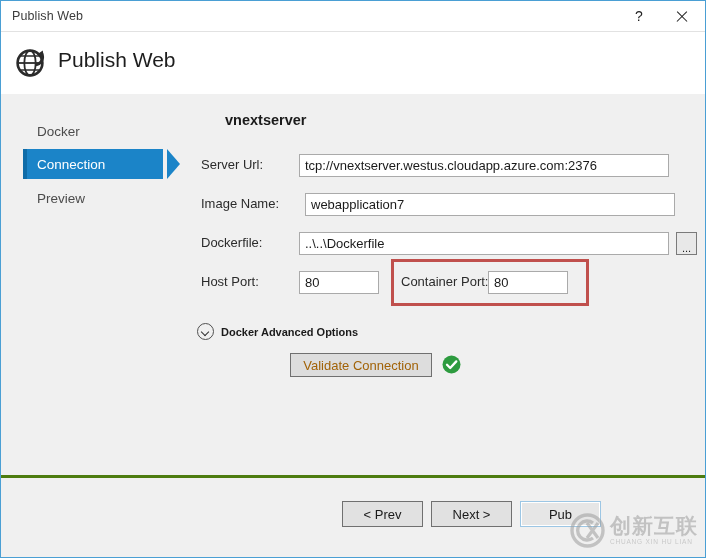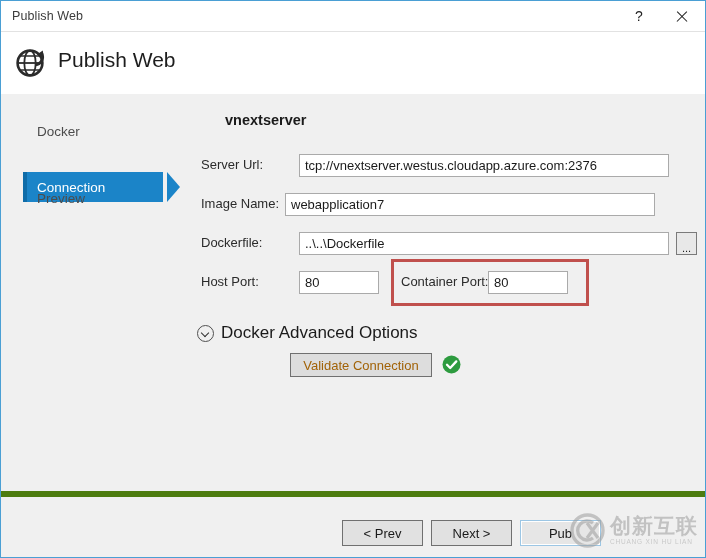--- a/index.html
+++ b/index.html
@@ -117,21 +117,21 @@
     height: 30px;
     font-size: 13.5px;
     color: #4c4c4c;
     display: flex;
     align-items: center;
     padding-left: 14px;
     box-sizing: border-box;
     cursor: default;
   }
   .nav-item.n0 { top: 22px; }
-  .nav-item.n1 { top: 55px; margin-top: 23px; }
+  .nav-item.n1 { top: 55px; }
   .nav-item.n2 { top: 89px; }
 
   .nav-item.selected {
     color: #ffffff;
     background: #1b84c8;
     border-left: 4px solid #0f6ca8;
     padding-left: 10px;
   }
   .nav-item.selected:after {
     content: "";
@@ -181,21 +181,21 @@
     color: #1a1a1a;
     padding: 0 5px;
     line-height: 21px;
     outline: none;
   }
 
   .row-serverurl { top: 60px; width: 490px; }
   .row-serverurl .txtbox { left: 98px; width: 370px; }
 
   .row-imagename { top: 99px; width: 490px; }
-  .row-imagename .txtbox { left: 84px; width: 370px; }
+  .row-imagename .txtbox { left: 104px; width: 370px; }
 
   .row-dockerfile { top: 138px; width: 510px; }
   .row-dockerfile .txtbox { left: 98px; width: 370px; }
 
   .browse-btn {
     position: absolute;
     left: 475px;
     top: 0;
     width: 21px;
     height: 23px;
@@ -253,22 +253,22 @@
   .chev-circle:after {
     content: "";
     position: absolute;
     left: 4px; top: 4.5px;
     width: 5px; height: 5px;
     border-right: 1.4px solid #303030;
     border-bottom: 1.4px solid #303030;
     transform: rotate(45deg);
   }
   .adv-label {
-    font-size: 17px;
-    font-weight: normal;
+    font-size: 11px;
+    font-weight: bold;
     color: #1a1a1a;
   }
 
   .validate-btn {
     position: absolute;
     left: 119px;
     top: 259px;
     width: 142px;
     height: 24px;
     background: #dddddd;
@@ -286,25 +286,25 @@
     left: 271px;
     top: 261px;
     width: 19px;
     height: 19px;
   }
 
   
   .footer {
     position: absolute;
     left: 0;
-    top: 490px;
+    top: 474px;
     width: 704px;
     height: 66px;
     background: #f0f0f0;
-    border-top: 6px solid #4d7c0f;
+    border-top: 3px solid #4d7c0f;
     box-sizing: border-box;
   }
   .dlg-btn {
     position: absolute;
     top: 23px;
     width: 81px;
     height: 26px;
     background: #e1e1e1;
     border: 1px solid #707070;
     box-sizing: border-box;

